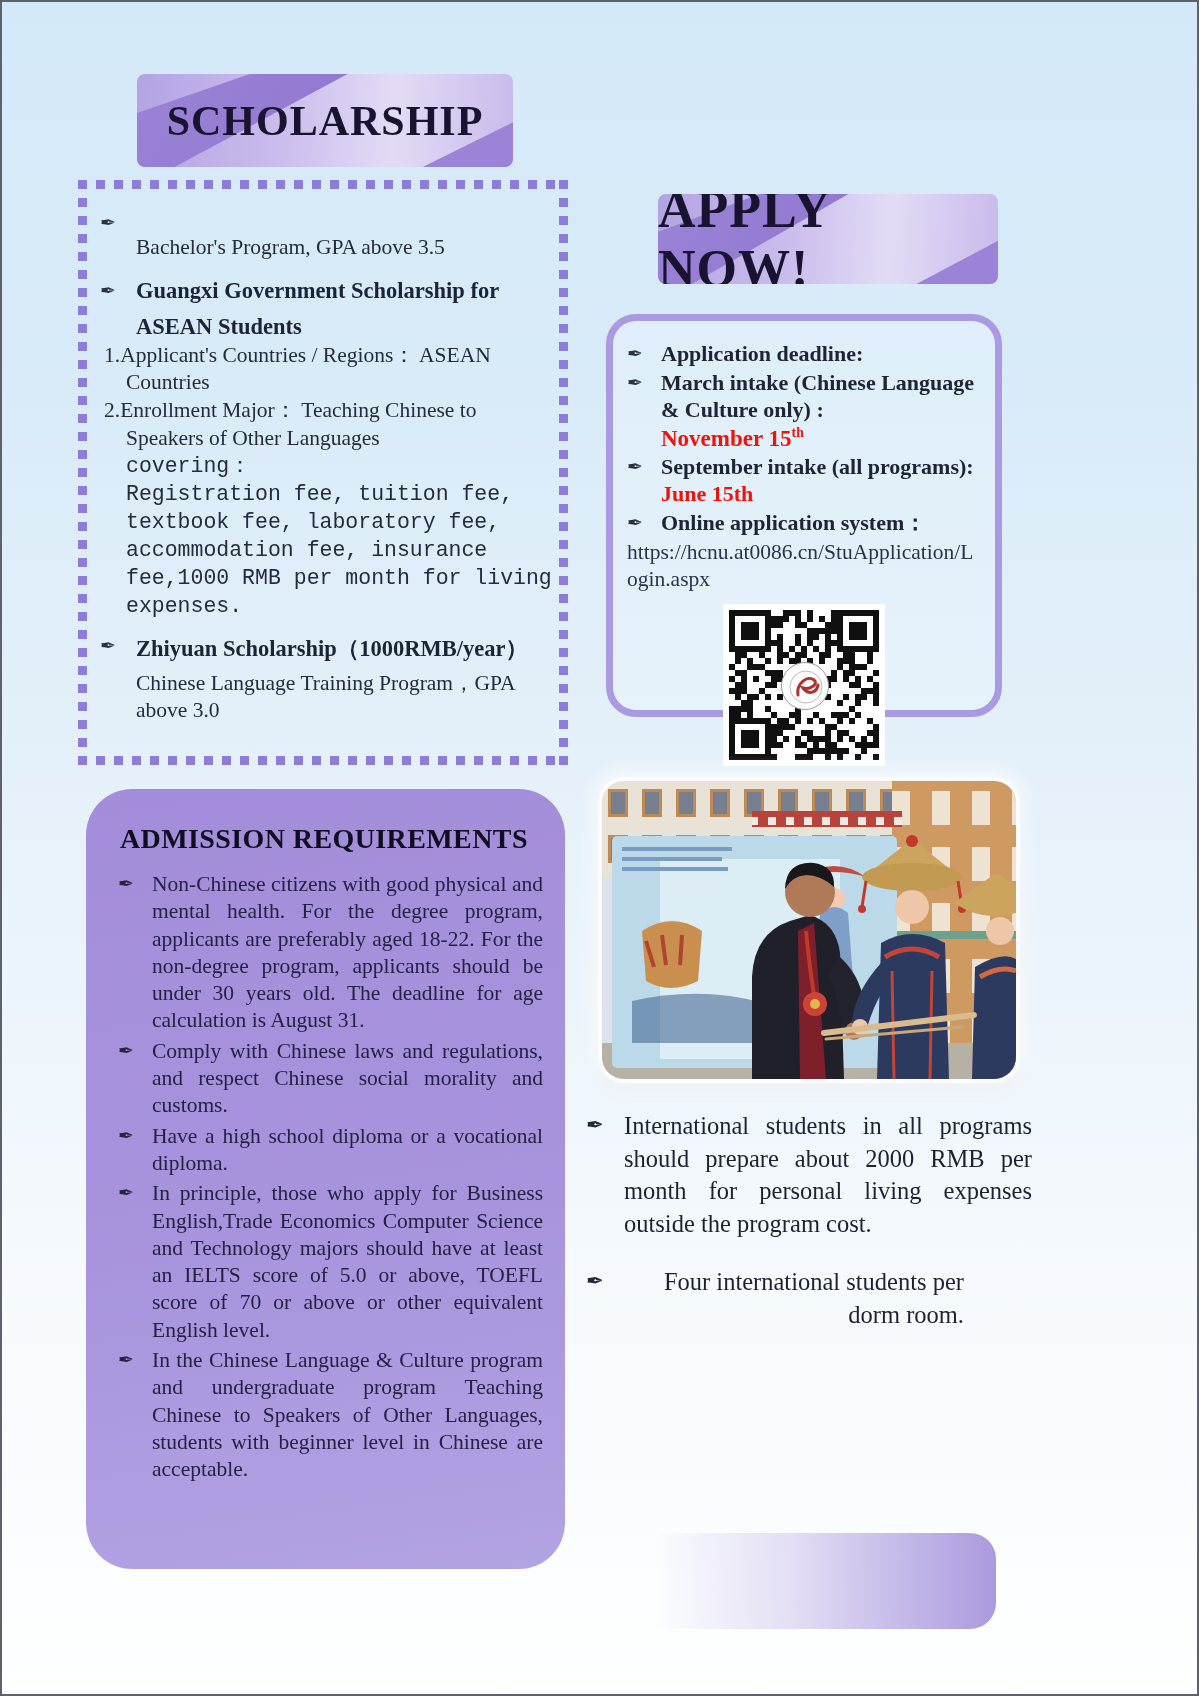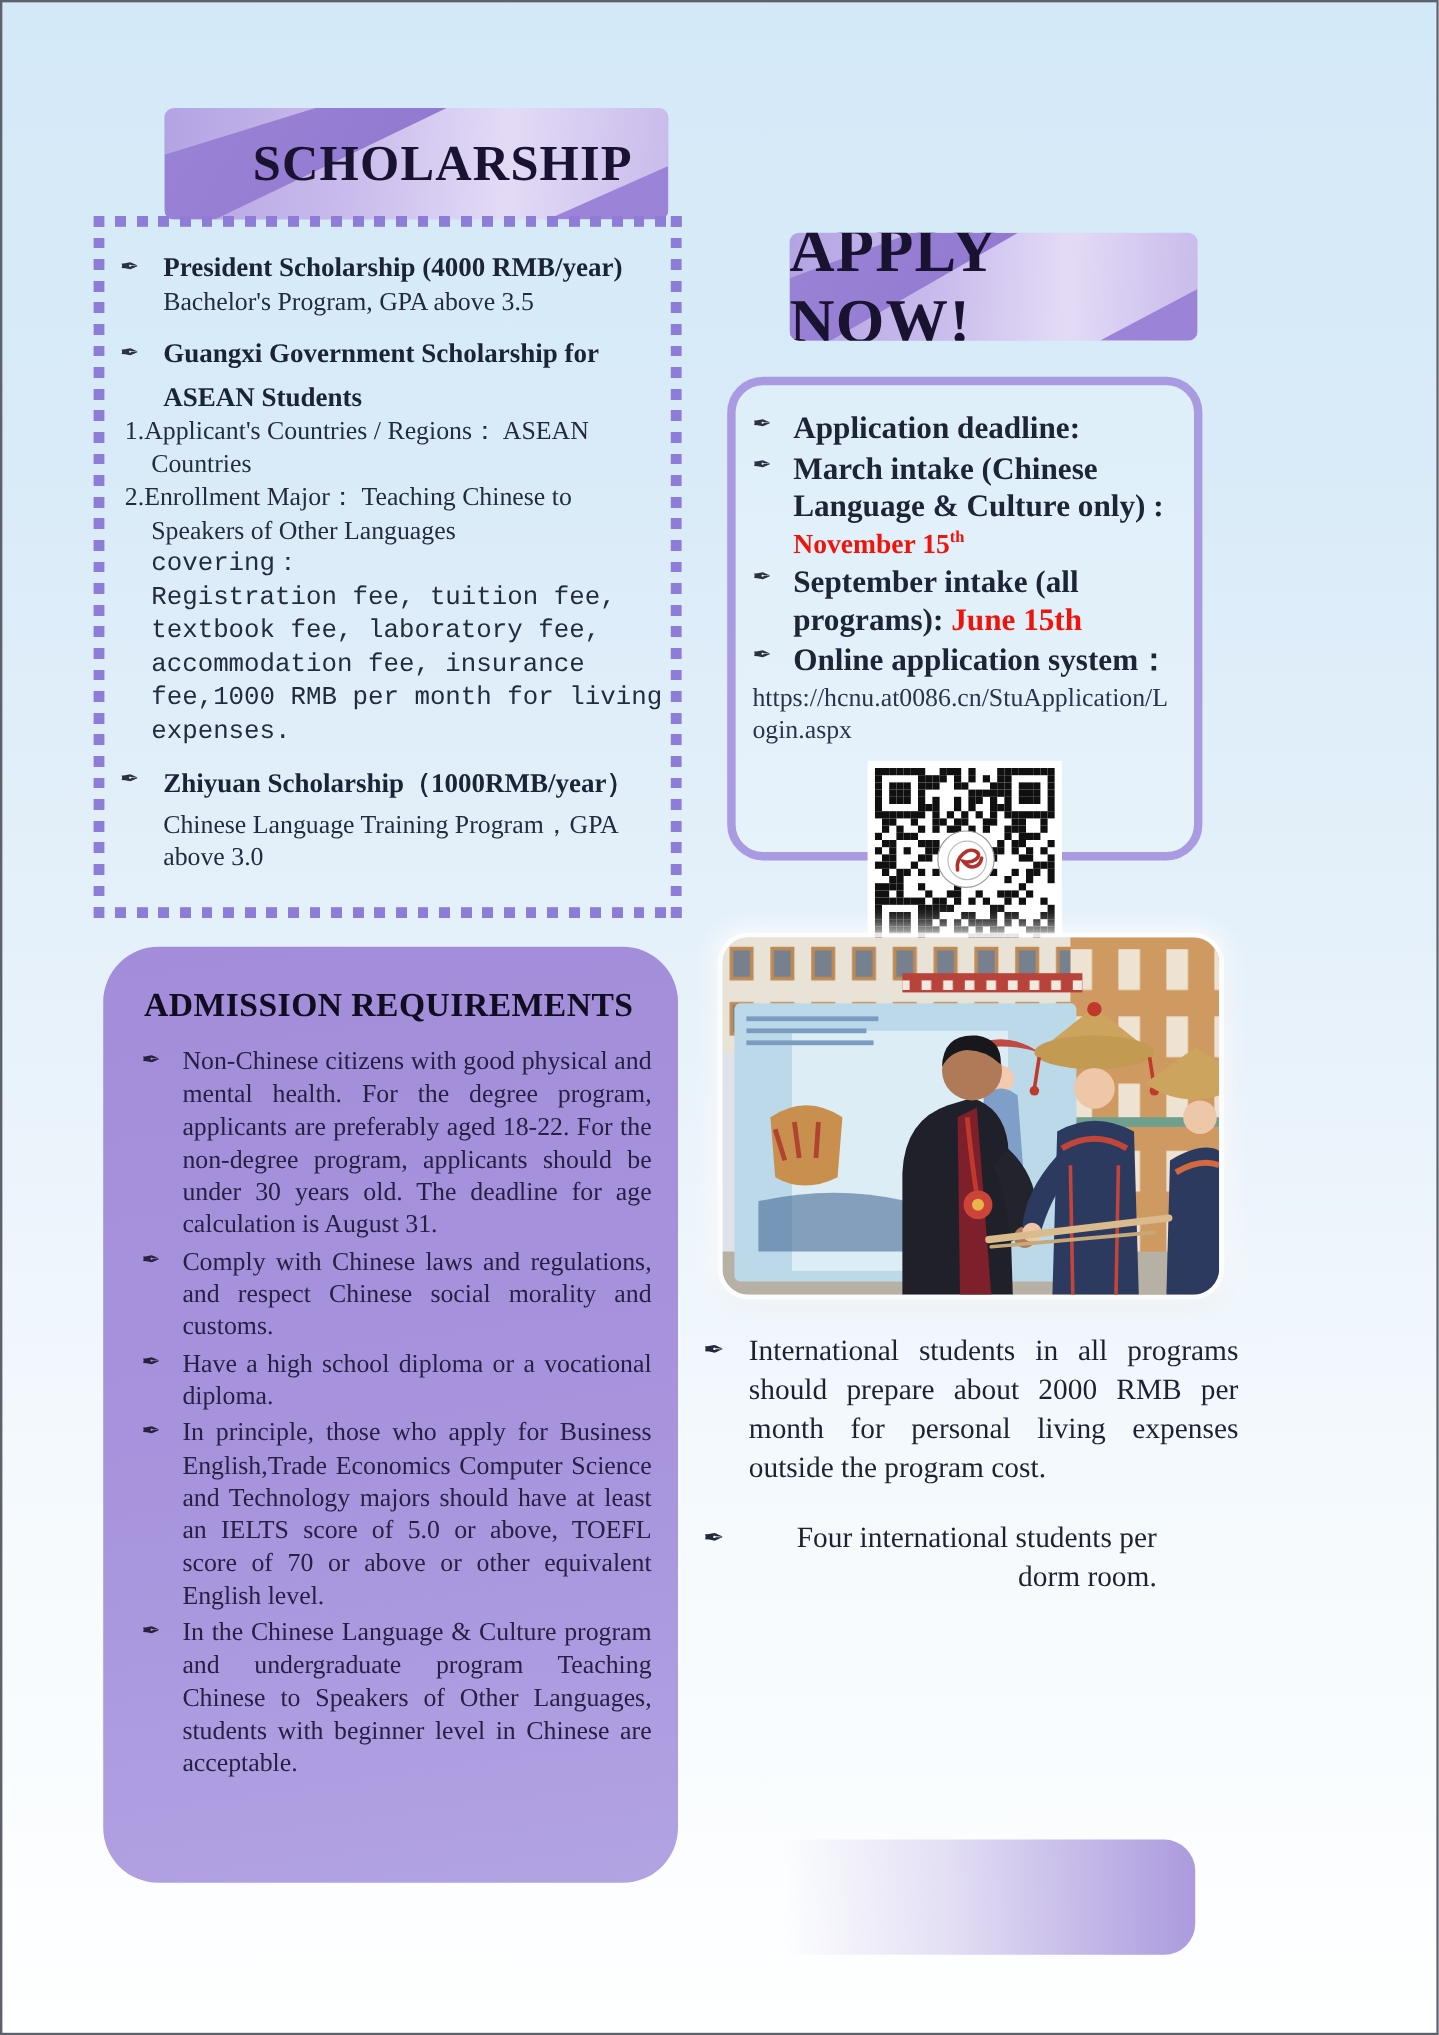--- a/index.html
+++ b/index.html
@@ -11,21 +11,21 @@
   }
   
   .banner{position:absolute;border-radius:8px;overflow:hidden;display:flex;align-items:center;justify-content:center;
     background:linear-gradient(93deg,#b4a3e3 0%,#cabcec 38%,#e3dbf6 68%,#c9bbeb 100%);}
   .banner::before{content:"";position:absolute;inset:0;
     background:linear-gradient(120deg,#9a83d6 0%,#8a70cc 100%);
     clip-path:polygon(0 42%,30% 0,56% 0,10% 100%,0 100%);}
   .banner::after{content:"";position:absolute;inset:0;background:#9b84d7;
     clip-path:polygon(76% 100%,100% 52%,100% 100%);}
   .banner-text{position:relative;z-index:2;font-weight:bold;color:#191331;}
-  .sch-banner{left:135px;top:88px;width:376px;height:93px;padding-left:44px;}
+  .sch-banner{left:135px;top:72px;width:376px;height:93px;}
   .sch-banner .banner-text{font-size:42px;letter-spacing:1px;}
   .apply-banner{left:656px;top:192px;width:340px;height:90px;}
   .apply-banner .banner-text{font-size:52px;letter-spacing:1px;word-spacing:16px;}
 
   
   .dashed-box{position:absolute;left:76px;top:178px;width:490px;height:585px;}
   .dash{position:absolute;display:block;}
   .dash-t,.dash-b{left:0;right:0;height:9px;background:repeating-linear-gradient(90deg,#8d7cd8 0 9px,transparent 9px 18px);}
   .dash-t{top:0;}.dash-b{bottom:0;}
   .dash-l,.dash-r{top:0;bottom:0;width:9px;background:repeating-linear-gradient(180deg,#8d7cd8 0 9px,transparent 9px 18px);}
@@ -38,21 +38,21 @@
   .sch-point{font-size:21.5px;margin-left:4px;line-height:1.3;}
   .hang{padding-left:22px;text-indent:-22px;}
   .ind{padding-left:22px;font-family:Liberation Mono, monospace;}
 
   
   .deadline-box{position:absolute;left:604px;top:312px;width:396px;height:403px;box-sizing:border-box;
     border:7px solid #a countered;border:7px solid #a99ae2;border-radius:30px;padding:20px 14px 0 14px;
     background:rgba(244,250,255,0.25);}
   .dl-line{display:flex;gap:8px;align-items:flex-start;margin-bottom:2px;}
   .dl-text{flex:1;}
-  .dl-bold{font-weight:bold;font-size:26px;color:#1c2435;line-height:1.22;}
+  .dl-bold{font-weight:bold;font-size:22px;color:#1c2435;line-height:1.22;}
   .dl-red{color:#ef1309;font-weight:bold;font-size:23px;margin-top:2px;}
   .dl-red sup{font-size:60%;}
   .dl-red-inline{color:#ef1309;}
   .dl-url{font-size:21.5px;color:#28344a;line-height:1.25;word-break:break-all;margin-top:1px;}
   .qr-wrap{position:relative;width:162px;height:162px;background:#ffffff;margin:12px auto 0;padding:0;}
   .qr-wrap svg{position:absolute;inset:6px;}
   .qr-logo{position:absolute;left:58px;top:58px;width:46px;height:46px;background:#fff;border-radius:50%;
     border:1px solid #9a9a9a;display:flex;align-items:center;justify-content:center;}
 
   
@@ -92,21 +92,20 @@
   <div class="dashed-box">
     <i class="dash dash-t"></i>
     <i class="dash dash-b"></i>
     <i class="dash dash-l"></i>
     <i class="dash dash-r"></i>
     <div class="dash-content">
 
       <div>
         <div class="title-line">
           <span class="bullet">✒</span>
-          <span>President Scholarship (4000 RMB/year)</span>
         </div>
         <div class="sch-desc">Bachelor's Program, GPA above 3.5</div>
       </div>
 
       <div>
         <div class="title-line">
           <span class="bullet">✒</span>
           <span>Guangxi Government Scholarship for</span>
         </div>
         <div class="sch-title2">ASEAN Students</div>

